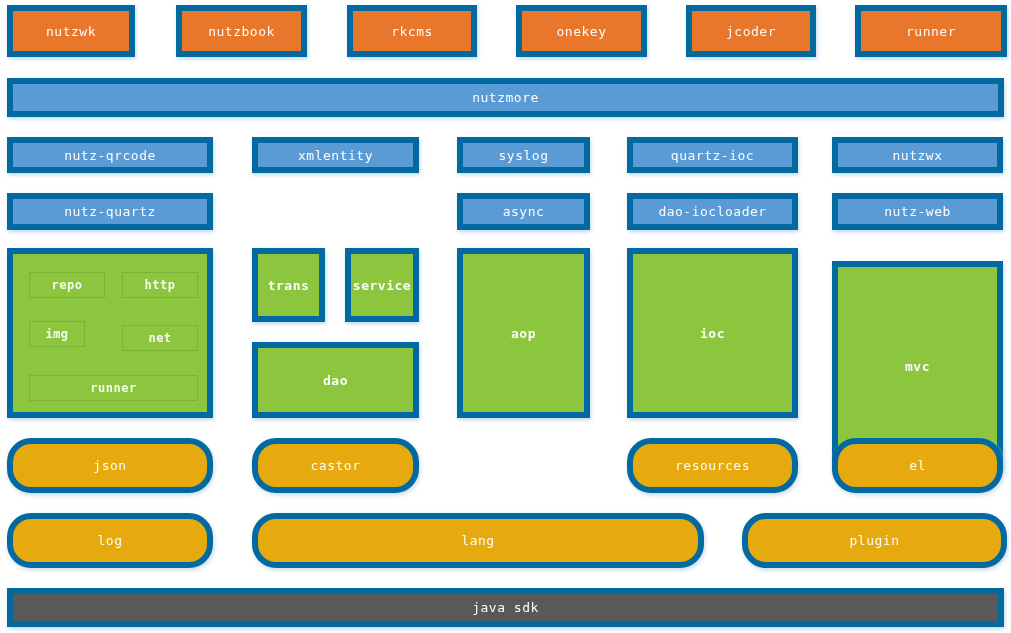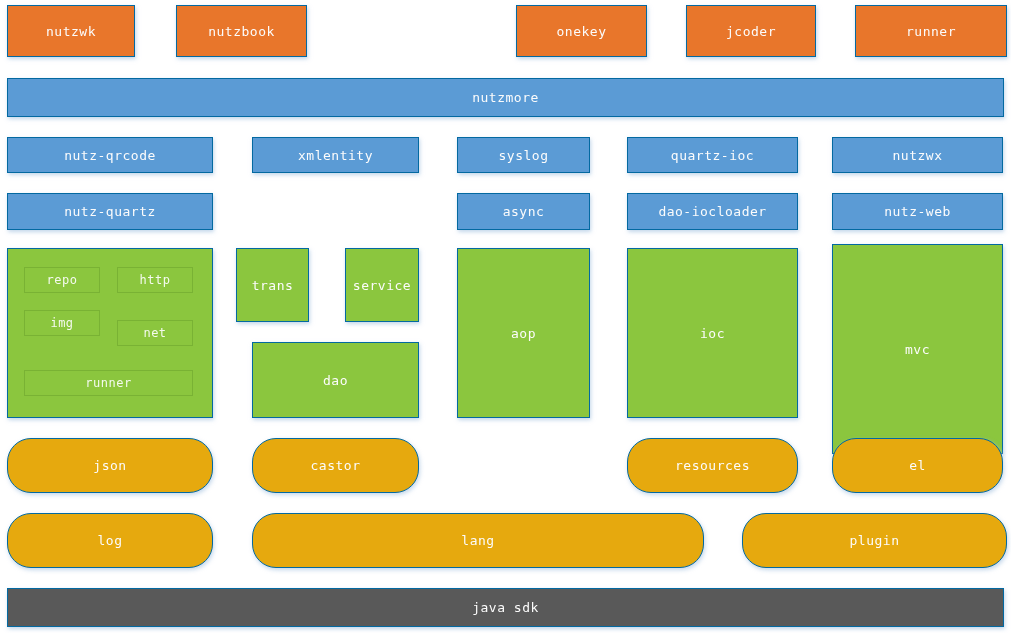--- a/index.html
+++ b/index.html
@@ -17,27 +17,27 @@
   }
   .blk {
     position: absolute;
     box-sizing: border-box;
     display: flex;
     align-items: center;
     justify-content: center;
     color: var(--text, #fcfcfc);
     font-size: 13px;
     letter-spacing: 0.5px;
-    border: 1px solid #0369a1;
+    border: 6px solid #0369a1;
     box-shadow: 1px 2px 4px rgba(164, 193, 224, 0.65);
     white-space: nowrap;
   }
   .orange { background: var(--app-orange, #e8762b); }
   .blue   { background: var(--plugin-blue, #5b9bd5); }
-  .green  { background: var(--core-green, #8bc63e); }
+  .green  { background: var(--core-green, #8bc63e); font-weight: bold; }
   .gold   { background: var(--util-gold, #e6a90e); border-radius: 24px; }
   .dark   { background: var(--base-gray, #595959); }
   .cell {
     position: absolute;
     box-sizing: border-box;
     display: flex;
     align-items: center;
     justify-content: center;
     font-size: 12px;
     letter-spacing: 0.5px;
@@ -47,52 +47,53 @@
     box-shadow: none;
   }
 </style>
 </head>
 <body>
 
 <div class="canvas">
 
   <div class="blk orange" style="left:7px;   top:5px; width:128px; height:52px">nutzwk</div>
   <div class="blk orange" style="left:176px; top:5px; width:131px; height:52px">nutzbook</div>
+  <div class="blk orange" style="left:347px; top:5px; width:130px; height:52px">rkcms</div>
   <div class="blk orange" style="left:516px; top:5px; width:131px; height:52px">onekey</div>
   <div class="blk orange" style="left:686px; top:5px; width:130px; height:52px">jcoder</div>
   <div class="blk orange" style="left:855px; top:5px; width:152px; height:52px">runner</div>
 
   <div class="blk blue" style="left:7px; top:78px; width:997px; height:39px">nutzmore</div>
 
   <div class="blk blue" style="left:7px;   top:137px; width:206px; height:36px">nutz-qrcode</div>
   <div class="blk blue" style="left:252px; top:137px; width:167px; height:36px">xmlentity</div>
   <div class="blk blue" style="left:457px; top:137px; width:133px; height:36px">syslog</div>
   <div class="blk blue" style="left:627px; top:137px; width:171px; height:36px">quartz-ioc</div>
   <div class="blk blue" style="left:832px; top:137px; width:171px; height:36px">nutzwx</div>
 
   <div class="blk blue" style="left:7px;   top:193px; width:206px; height:37px">nutz-quartz</div>
   <div class="blk blue" style="left:457px; top:193px; width:133px; height:37px">async</div>
   <div class="blk blue" style="left:627px; top:193px; width:171px; height:37px">dao-iocloader</div>
   <div class="blk blue" style="left:832px; top:193px; width:171px; height:37px">nutz-web</div>
 
   <div class="blk green" style="left:7px; top:248px; width:206px; height:170px">
     <div class="cell" style="left:16px;  top:18px;  width:76px;  height:26px">repo</div>
     <div class="cell" style="left:109px; top:18px;  width:76px;  height:26px">http</div>
-    <div class="cell" style="left:16px;  top:61px;  width:76px;  height:26px">img</div>
+    <div class="cell" style="left:16px;  top:67px;  width:56px;  height:26px">img</div>
     <div class="cell" style="left:109px; top:71px;  width:76px;  height:26px">net</div>
     <div class="cell" style="left:16px;  top:121px; width:169px; height:26px">runner</div>
   </div>
 
-  <div class="blk green" style="left:236px; top:248px; width:73px;  height:74px">trans</div>
+  <div class="blk green" style="left:252px; top:248px; width:73px;  height:74px">trans</div>
   <div class="blk green" style="left:345px; top:248px; width:74px;  height:74px">service</div>
   <div class="blk green" style="left:252px; top:342px; width:167px; height:76px">dao</div>
 
   <div class="blk green" style="left:457px; top:248px; width:133px; height:170px">aop</div>
   <div class="blk green" style="left:627px; top:248px; width:171px; height:170px">ioc</div>
-  <div class="blk green" style="left:832px; top:244px; width:171px; height:210px">mvc</div>
+  <div class="blk green" style="left:832px; top:261px; width:171px; height:210px">mvc</div>
 
   <div class="blk gold" style="left:7px;   top:438px; width:206px; height:55px">json</div>
   <div class="blk gold" style="left:252px; top:438px; width:167px; height:55px">castor</div>
   <div class="blk gold" style="left:627px; top:438px; width:171px; height:55px">resources</div>
   <div class="blk gold" style="left:832px; top:438px; width:171px; height:55px">el</div>
 
   <div class="blk gold" style="left:7px;   top:513px; width:206px; height:55px">log</div>
   <div class="blk gold" style="left:252px; top:513px; width:452px; height:55px">lang</div>
   <div class="blk gold" style="left:742px; top:513px; width:265px; height:55px">plugin</div>
 

